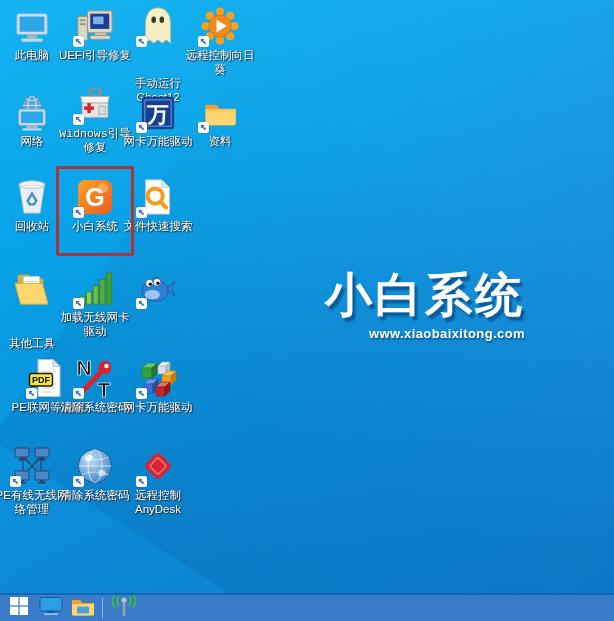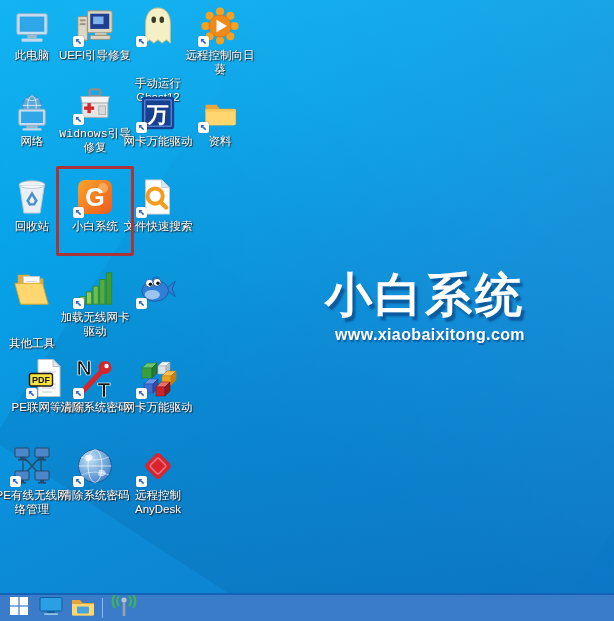--- a/index.html
+++ b/index.html
@@ -40,21 +40,21 @@
     position:absolute;left:56px;top:166px;width:78px;height:90px;
     border:3px solid #a93439;border-radius:2px;pointer-events:none;
   }
   
   .branding{position:absolute;left:325px;top:270px;color:#fff;text-align:right;}
   .brand-title{
     font-size:47px;font-weight:bold;letter-spacing:3px;line-height:1.05;
     text-shadow:3px 4px 2px rgba(12,86,152,.95);
   }
   .brand-url{
-    margin-top:7px;font-size:16px;font-weight:bold;letter-spacing:.4px;
+    margin-top:7px;font-size:13px;font-weight:bold;letter-spacing:.4px;
     text-shadow:1px 2px 1px rgba(12,86,152,.9);
   }
   
   .taskbar{
     position:absolute;left:0;bottom:0;width:614px;height:28px;
     background:#3a7bca;border-top:2px solid #1563b5;
     display:flex;align-items:center;
   }
   .task-btn{width:30px;height:26px;display:flex;align-items:center;justify-content:center;cursor:pointer;}
   .task-sep{width:1px;height:20px;background:rgba(255,255,255,.45);margin:0 4px;}

